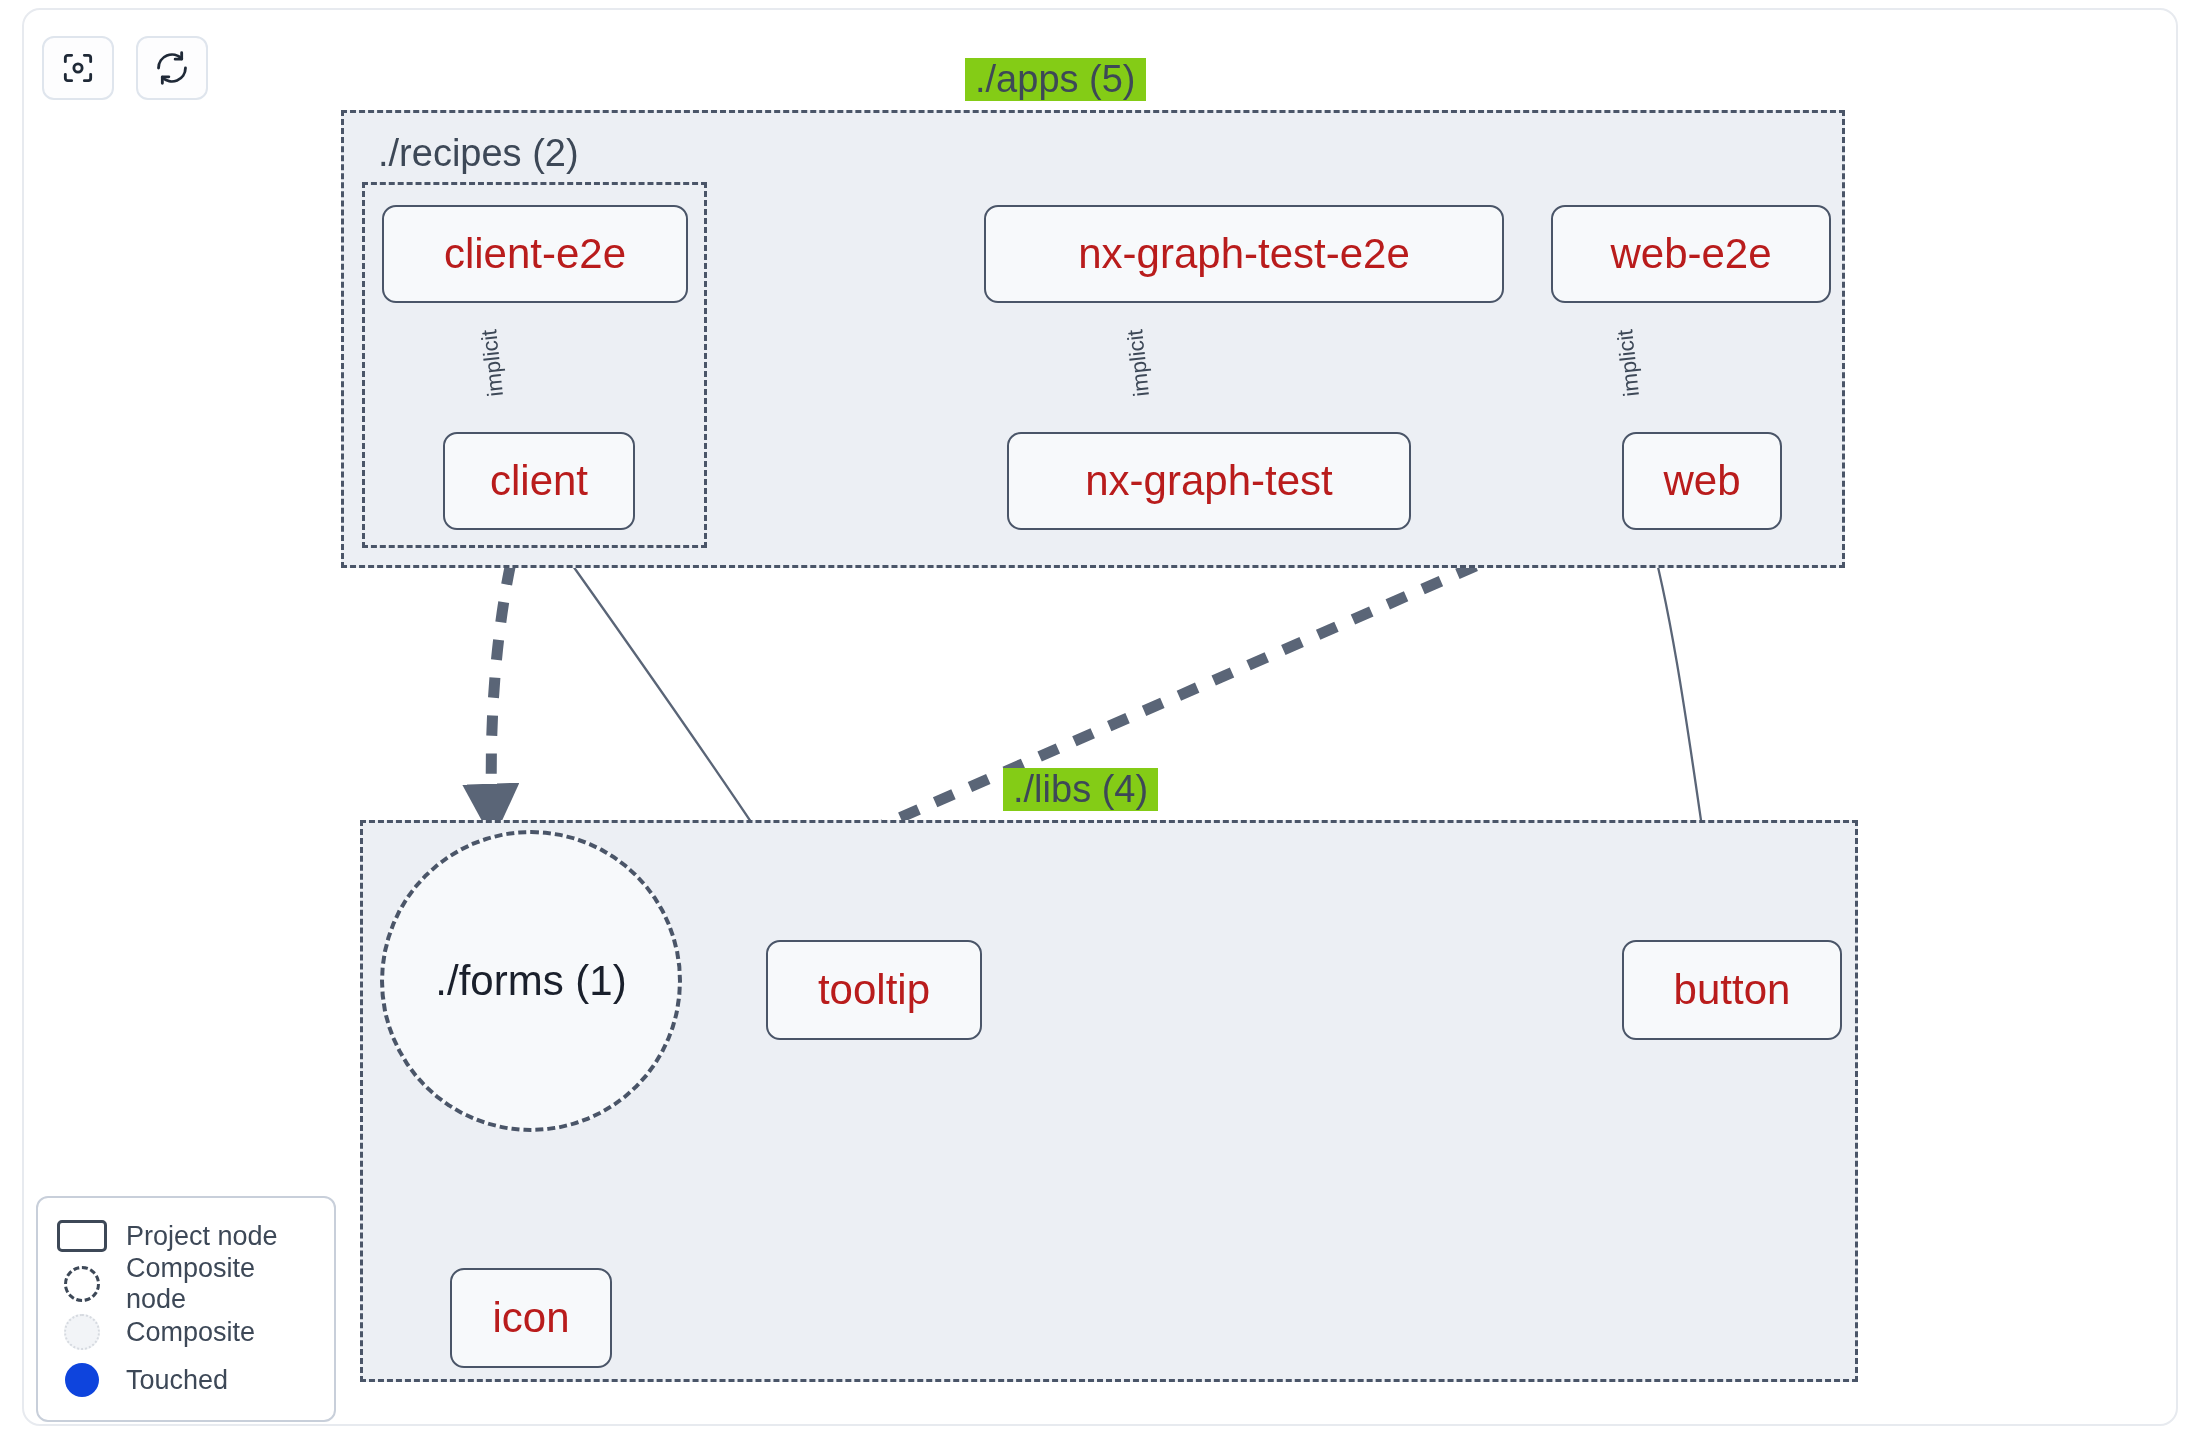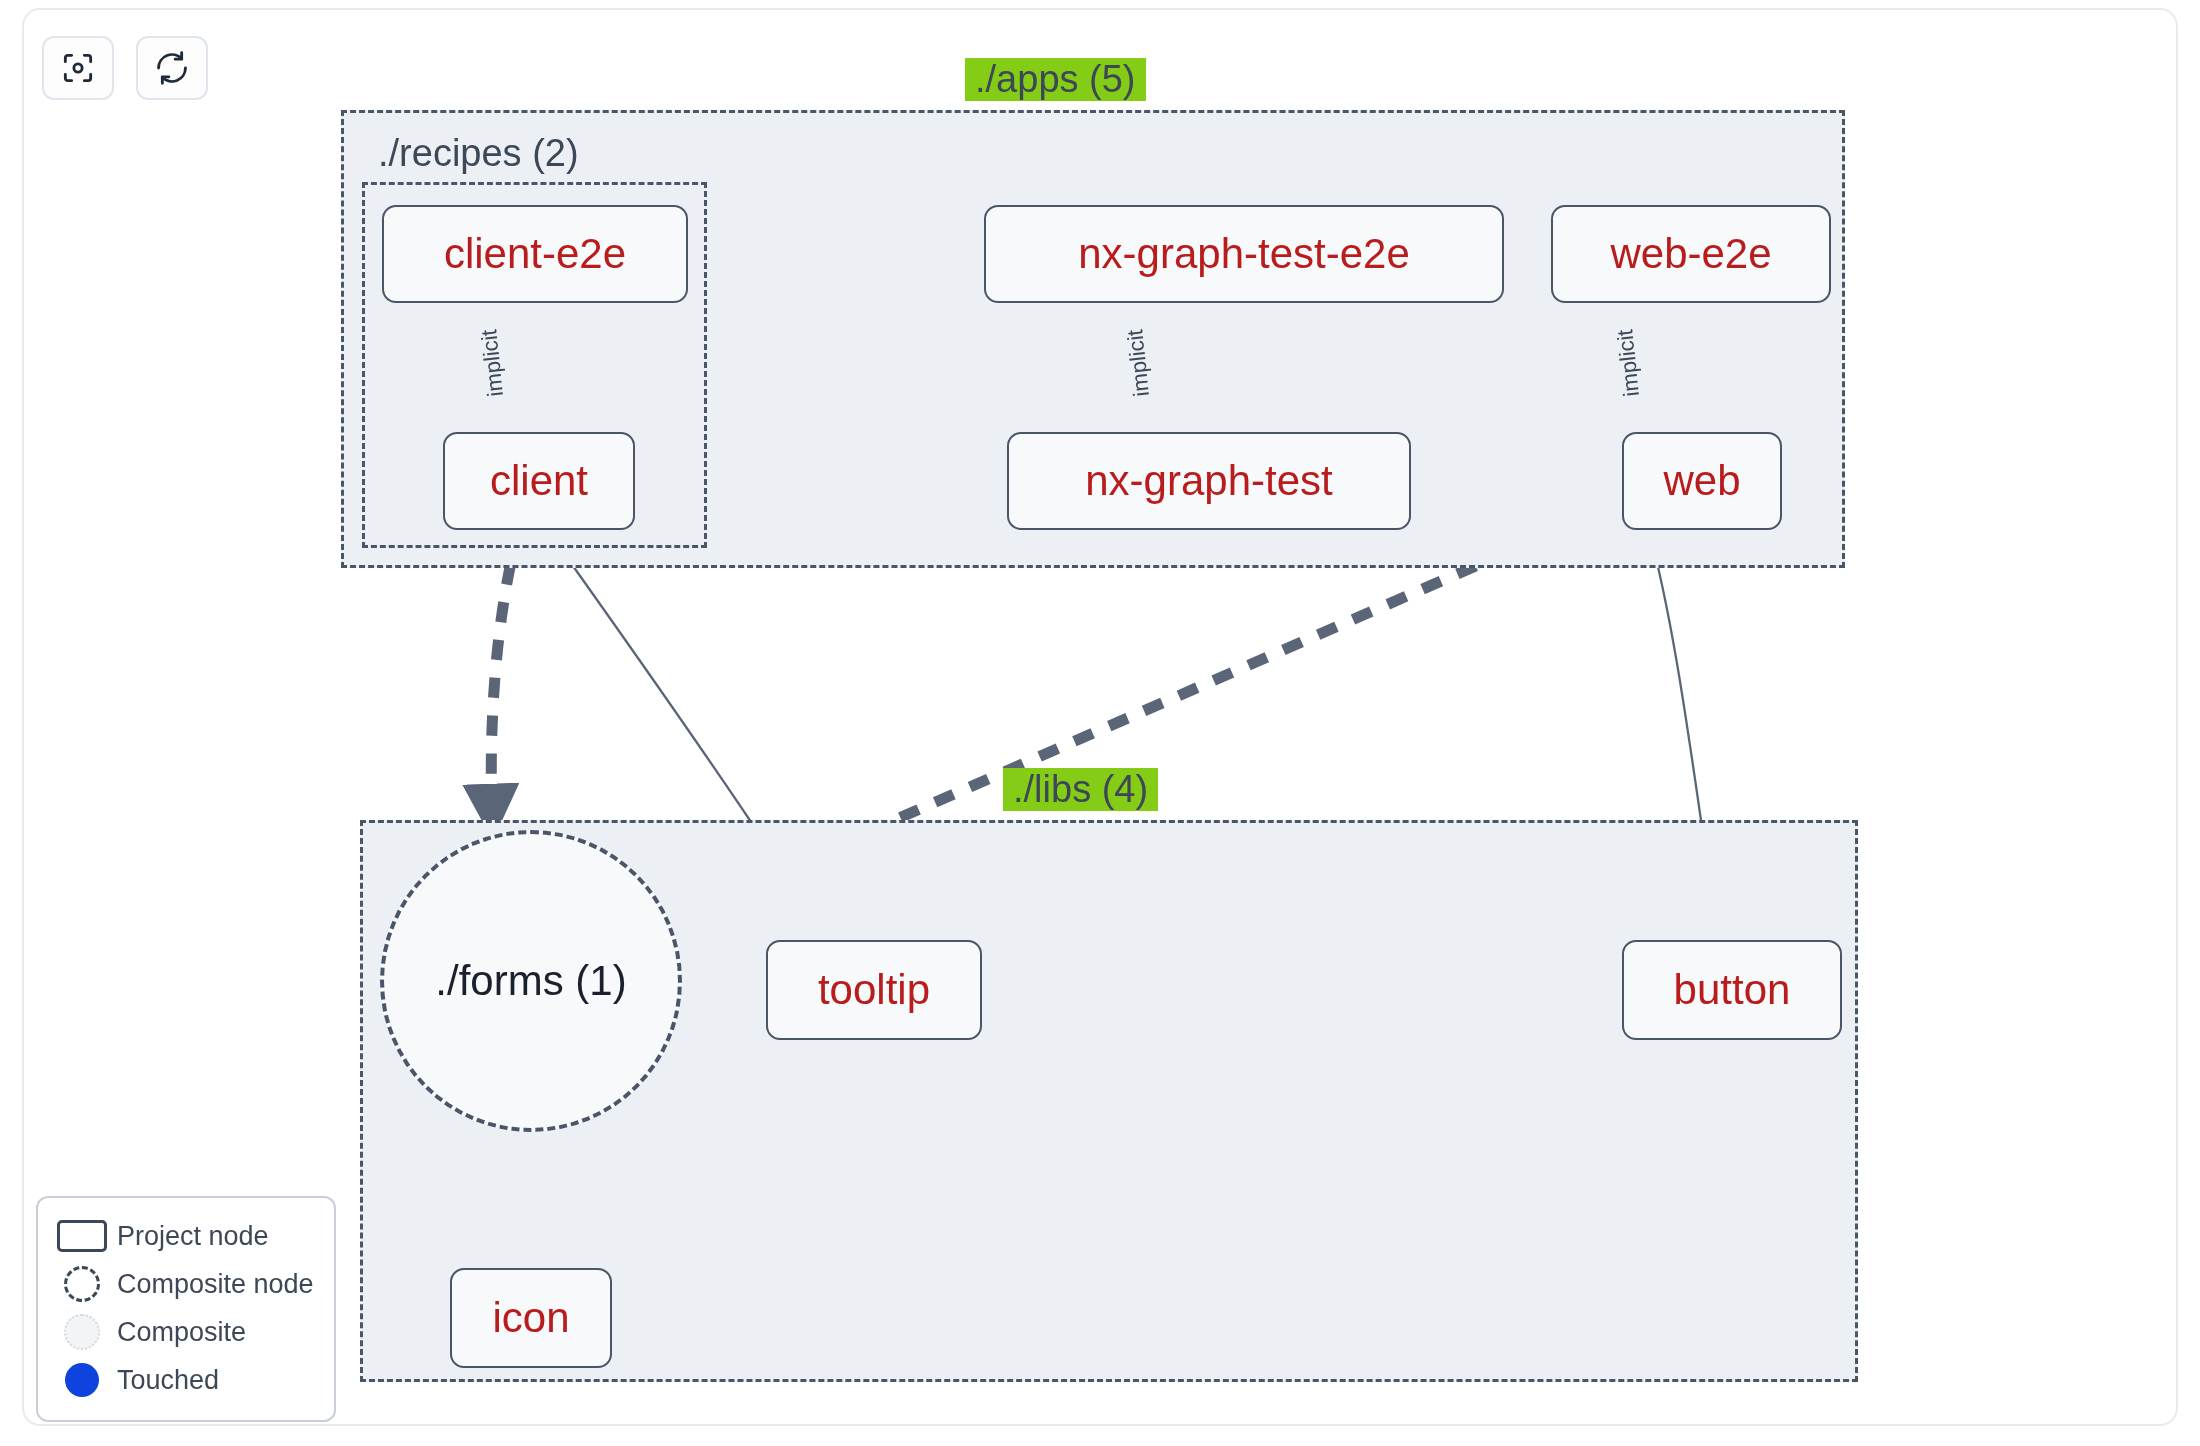--- a/index.html
+++ b/index.html
@@ -147,21 +147,21 @@
     border-radius: 12px;
     background: #ffffff;
     padding: 14px 16px 16px 16px;
     box-sizing: border-box;
     z-index: 50;
   }
   .legend-row {
     display: flex;
     align-items: center;
     height: 48px;
-    gap: 7px;
+    gap: 16px;
   }
   .legend-swatch {
     width: 56px;
     display: flex;
     align-items: center;
     justify-content: center;
     flex: 0 0 56px;
   }
   .sw-project {
     width: 50px; height: 32px;

